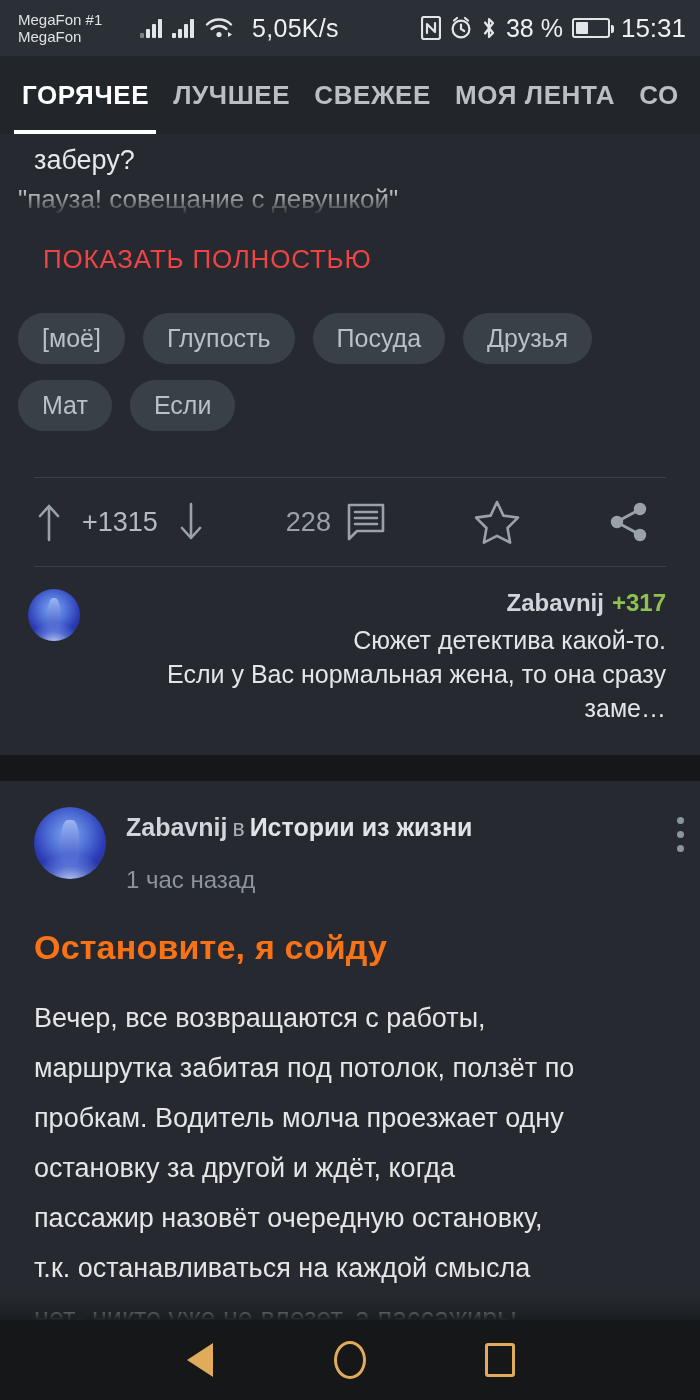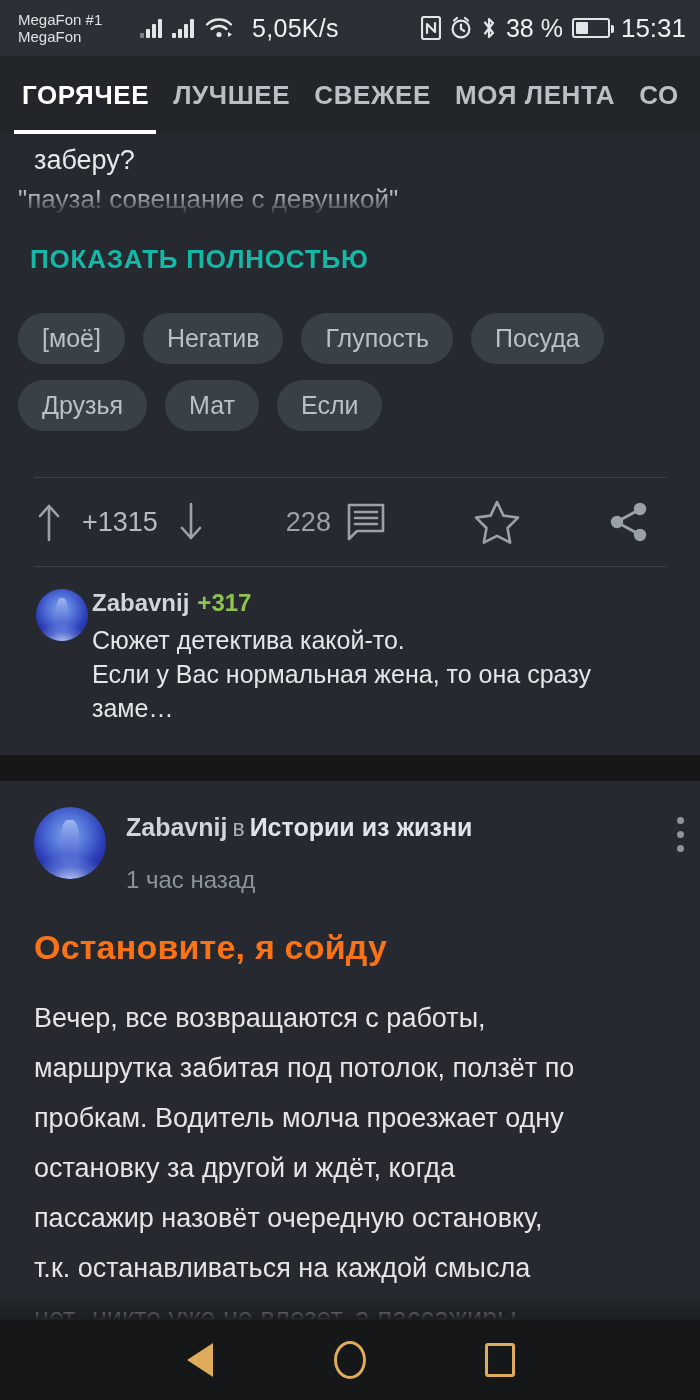--- a/index.html
+++ b/index.html
@@ -57,22 +57,22 @@
     padding:0 34px; color:#e6e9eb; font-size:27px; line-height:44px;
   }
   .p1-line1 { padding-top:4px; }
   .p1-fade { position:relative; height:34px; overflow:hidden; margin-top:2px; padding-left:18px; }
   .p1-fade span { font-size:26px; color:#cfd4d8; display:block; white-space:nowrap; }
   .p1-fade::after {
     content:""; position:absolute; inset:0;
     background:linear-gradient(to bottom, rgba(38,42,48,0) 0%, rgba(38,42,48,.25) 38%, rgba(38,42,48,.95) 88%, #262a30 100%);
   }
   .showfull {
-    padding:26px 30px 4px; font-size:26px; letter-spacing:.8px;
-    color:#14b8a6; font-weight:700;
+    padding:26px 43px 4px; font-size:26px; letter-spacing:.8px;
+    color:#ef4444; font-weight:400;
   }
 
   
   .tags { display:flex; flex-wrap:wrap; gap:16px 18px; padding:34px 20px 6px 18px; }
   .tag {
     background:#3a4047; color:#b9c0c6; font-size:25px;
     padding:11px 24px; border-radius:26px; white-space:nowrap;
   }
 
   
@@ -82,21 +82,21 @@
   }
   .rating { font-size:27px; color:#b4bbc1; margin:0 18px; }
   .cnum { font-size:27px; color:#9aa1a8; margin-right:14px; }
   .spacer-a { width:80px; }
   .spacer-b { width:86px; }
   .spacer-c { width:86px; }
   svg { display:block; }
 
   
   .cdiv { height:1px; background:#3a4046; margin:0 34px; }
-  .comment { display:flex; padding:22px 34px 30px 36px; gap:4px; }
+  .comment { display:flex; padding:22px 34px 30px 28px; gap:4px;text-align:right; }
   .avatar {
     width:52px; height:52px; border-radius:50%; flex:0 0 52px; overflow:hidden;
     background:radial-gradient(circle at 48% 38%, #7fa7ee 0%, #4f6fd6 34%, #2b3bb5 62%, #1a2270 100%);
     position:relative;
   }
   .avatar::before {
     content:""; position:absolute; left:38%; top:18%; width:24%; height:62%;
     background:linear-gradient(#9ab6f2,#3c52c8); border-radius:40% 40% 20% 20%;
   }
   .avatar::after {
@@ -218,21 +218,20 @@
     <div class="p1-text">
       <div class="p1-line1">заберу?</div>
     </div>
     <div class="p1-fade">
       <span>"пауза! совещание с девушкой"</span>
     </div>
     <div class="showfull">ПОКАЗАТЬ ПОЛНОСТЬЮ</div>
 
     <div class="tags">
       <span class="tag">[моё]</span>
-      <span class="tag">Негатив</span>
       <span class="tag">Глупость</span>
       <span class="tag">Посуда</span>
       <span class="tag">Друзья</span>
       <span class="tag">Мат</span>
       <span class="tag">Если</span>
     </div>
 
     <div class="divider"></div>
 
     <div class="actions">

